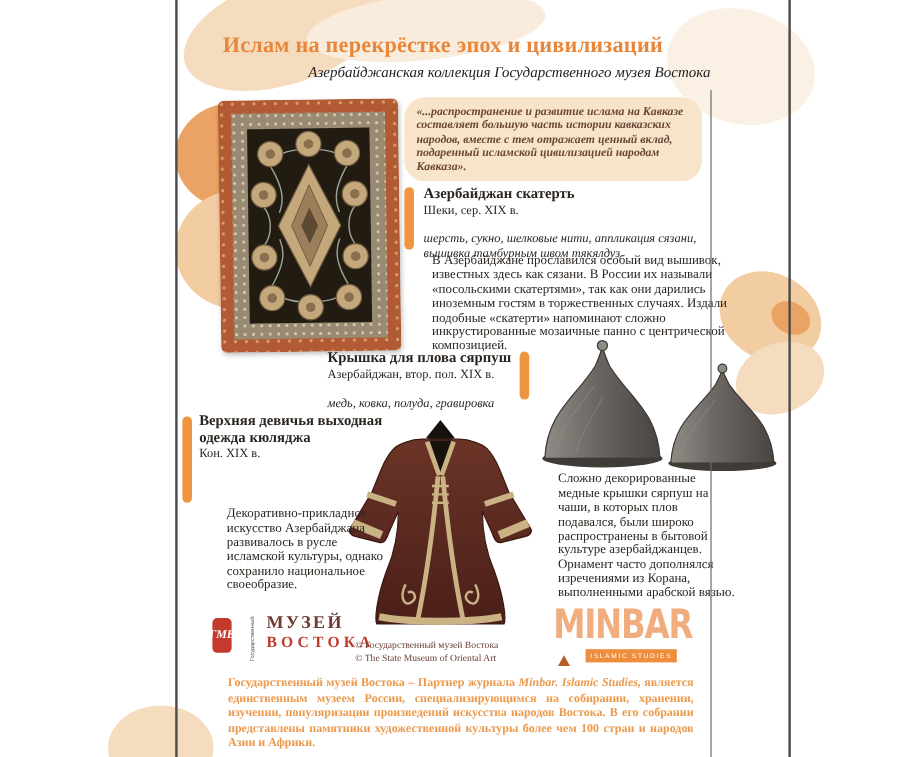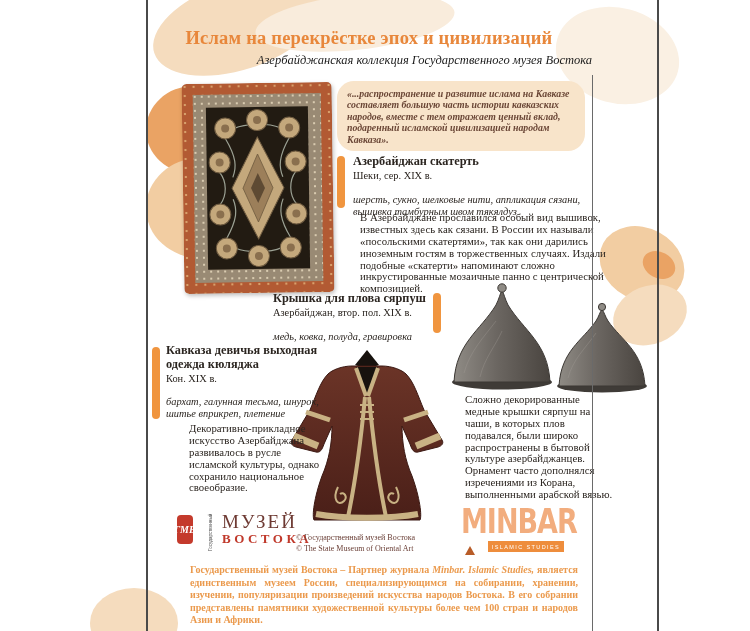--- a/index.html
+++ b/index.html
@@ -53,21 +53,21 @@
 
   
   .photo{position:absolute;z-index:2;}
 
   
   .gmv-square{left:177px;top:515px;width:16px;height:29px;background:var(--c-logo_red,#c43a2c);border-radius:4px;z-index:3;
               display:flex;align-items:center;justify-content:center;color:#fff;font-style:italic;font-weight:bold;font-size:10px;}
   .gmv-vert{left:208px;top:551px;transform-origin:0 0;transform:rotate(-90deg);font-family:"Liberation Sans",sans-serif;
             font-size:4.6px;color:#555;z-index:3;white-space:nowrap;}
   .gmv-words{left:222px;top:512px;z-index:3;font-family:"Liberation Serif",serif;line-height:1.05;}
-  .gmv-words .w1{font-size:19px;font-weight:normal;letter-spacing:2px;color:var(--c-museum_maroon,#6e3a33);}
+  .gmv-words .w1{font-size:15px;font-weight:bold;letter-spacing:2px;color:var(--c-museum_maroon,#6e3a33);}
   .gmv-words .w2{font-size:13px;font-weight:bold;letter-spacing:3.5px;color:var(--c-museum_red,#c0392b);}
 
   .credits{left:296px;top:533px;font-size:8px;line-height:1.35;color:#6b4038;z-index:3;}
 
   
   .minbar{left:461px;top:502px;width:110px;height:64px;z-index:3;}
   .minbar .name{font-family:"DejaVu Sans",sans-serif;font-weight:bold;font-size:27px;letter-spacing:-1px;
                 color:var(--c-minbar,#f2ad7e);transform:scaleY(1.25);transform-origin:top left;display:inline-block;}
   .minbar .banner{position:absolute;left:27px;top:39px;width:76px;height:11px;background:var(--c-minbar_banner,#ee8d3c);
                   color:#fff;font-family:"Liberation Sans",sans-serif;font-size:5.5px;letter-spacing:1.4px;
@@ -183,23 +183,22 @@
     <ellipse cx="162" cy="105" rx="45" ry="6.5" fill="#3f3b37"></ellipse>
     <path d="M119,105 C121,70 142,60 156,40 C159,35 160,31 162,28 C164,31 165,35 168,40 C182,60 203,70 205,105 Z" fill="url(#met)" stroke="#3c3834" stroke-width="1"></path>
     <circle cx="162" cy="26" r="3.6" fill="#8f8b85" stroke="#3c3834" stroke-width="1"></circle>
     <path d="M128,97 C133,78 145,68 156,52" stroke="#a39e97" stroke-width="1" fill="none" opacity=".35"></path>
   </svg>
 
   <div class="para" style="left:442px;top:394px;width:150px;">Сложно декорированные медные крышки сярпуш на чаши, в которых плов подавался, были широко распространены в бытовой культуре азербайджанцев. Орнамент часто дополнялся изречениями из Корана, выполненными арабской вязью.</div>
 
   <div class="bar" style="left:152px;top:347px;height:72px;"></div>
   <div class="entry" style="left:166px;top:344px;width:155px;">
-    <div class="t">Кавказа девичья выходная одежда кюляджа</div>
+    <div class="t">Верхняя девичья выходная одежда кюляджа</div>
     <div class="o">Кон. XIX в.</div>
-    <div class="m">бархат, галунная тесьма, шнурок, шитье вприкреп, плетение</div>
   </div>
   <div class="para" style="left:166px;top:423px;width:135px;">Декоративно-прикладное искусство Азербайджана развивалось в русле исламской культуры, однако сохранило национальное своеобразие.</div>
 
   <svg class="photo" style="left:272px;top:349px;" width="190" height="180" viewBox="0 0 190 180">
     <defs>
       <linearGradient id="robeG" x1="0" y1="0" x2="0" y2="1">
         <stop offset="0" stop-color="#6b3427"></stop>
           <stop offset="1" stop-color="#4a1f18"></stop>
       </linearGradient>
     </defs>

